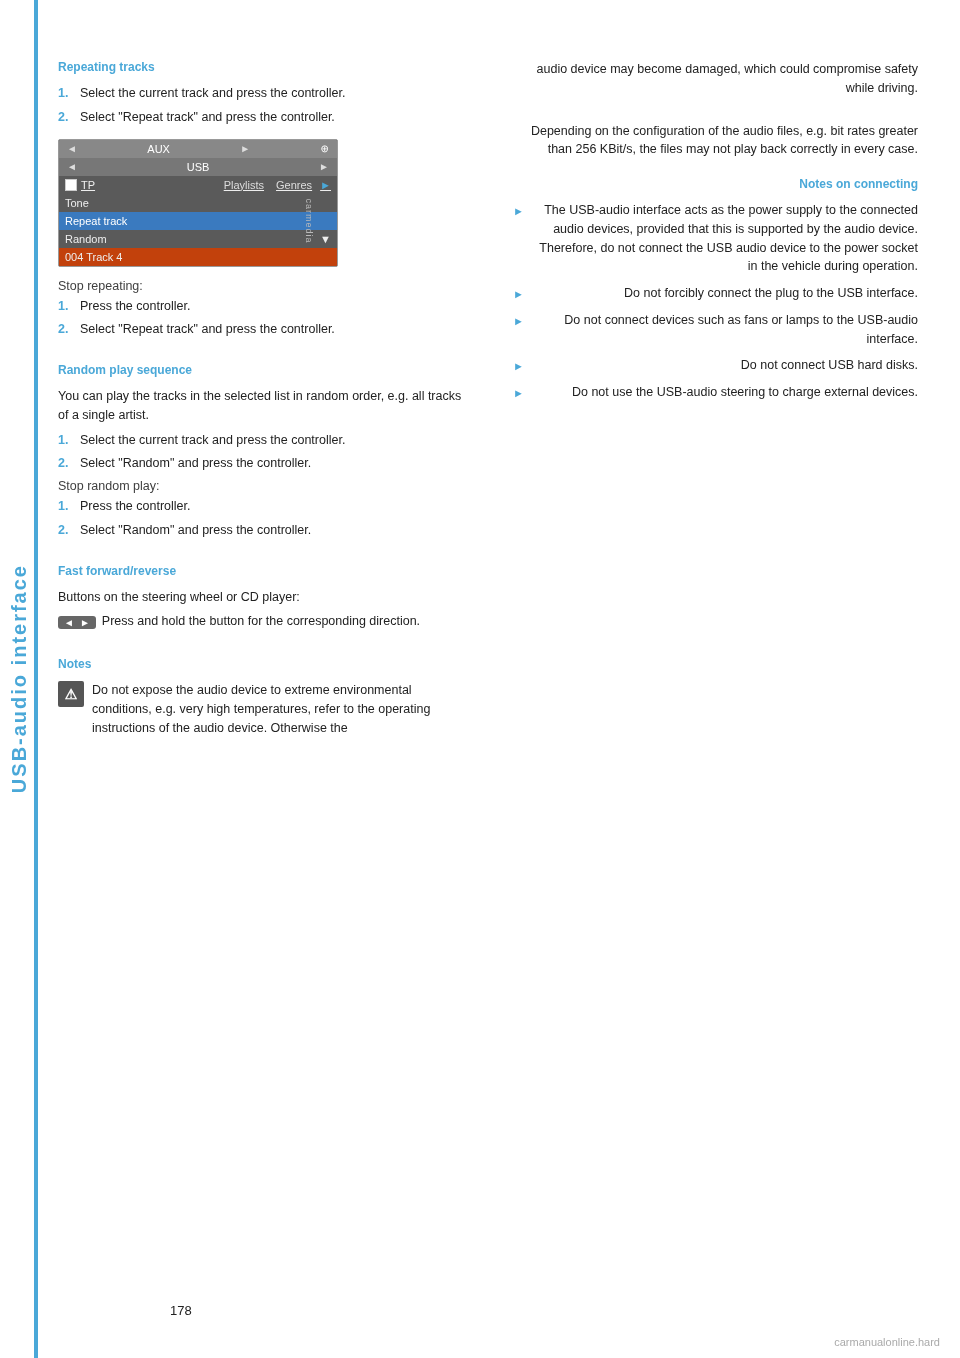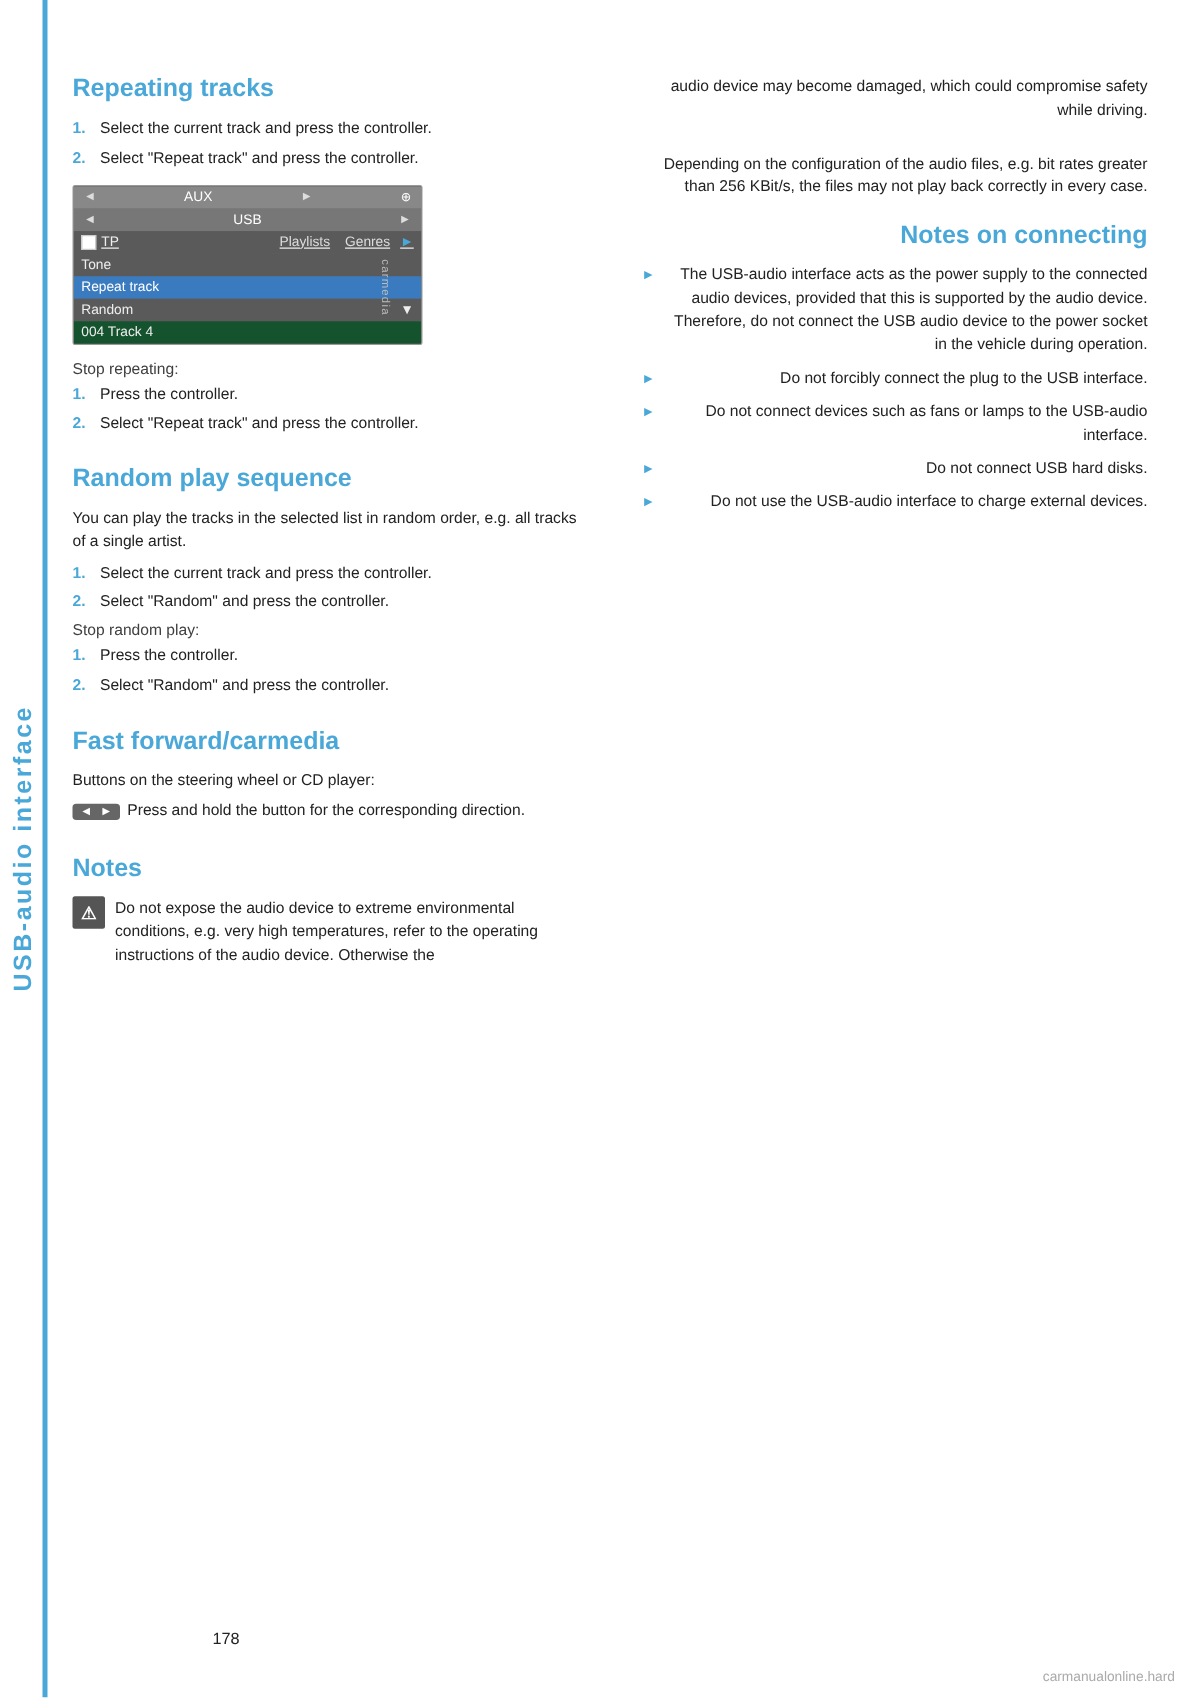--- a/index.html
+++ b/index.html
@@ -66,21 +66,21 @@
     .right-column {
       flex: 1;
       padding: 0 30px 0 10px;
       max-width: 450px;
       text-align: right;
     }
 
     
     .section-heading {
       color: #4aa8d8;
-      font-size: 20px;
+      font-size: 12px;
       font-weight: bold;
       margin-bottom: 10px;
       margin-top: 24px;
     }
 
     .section-heading:first-child {
       margin-top: 0;
     }
 
     
@@ -307,21 +307,21 @@
           <div style="display:flex; align-items:center; padding: 3px 6px; font-size:11px; color:#fff; background:#3a7abf; gap:4px;">
             <span>Repeat track</span>
           </div>
 
           <div style="display:flex; align-items:center; padding: 3px 6px; font-size:11px; color:#eee; background:#5a5a5a; gap:4px;">
             <span>Random</span>
             <span style="flex:1;"></span>
             <span>▼</span>
           </div>
 
-          <div style="display:flex; align-items:center; padding: 3px 6px; font-size:11px; color:#eee; background:#14532d; gap:4px;">
+          <div style="display:flex; align-items:center; padding: 3px 6px; font-size:11px; color:#eee; background:#c2410c; gap:4px;">
             <span>004 Track 4</span>
           </div>
 
           <div class="carmedia-watermark">carmedia</div>
         </div>
       </div>
 
       <div class="stop-label">Stop repeating:</div>
       <div class="numbered-item">
         <span class="num">1.</span>
@@ -347,21 +347,21 @@
       <div class="stop-label">Stop random play:</div>
       <div class="numbered-item">
         <span class="num">1.</span>
         <span class="item-text">Press the controller.</span>
       </div>
       <div class="numbered-item">
         <span class="num">2.</span>
         <span class="item-text">Select "Random" and press the controller.</span>
       </div>
 
-      <div class="section-heading">Fast forward/carmedia</div>
+      <div class="section-heading">Fast forward/reverse</div>
       <div class="body-text">Buttons on the steering wheel or CD player:</div>
       <div style="display:flex; align-items:flex-start; margin-bottom:6px; gap:6px;">
         <div class="btn-symbols">
           <span class="btn-sym">◄</span>
           <span style="width:2px;"></span>
           <span class="btn-sym">►</span>
         </div>
         <span class="body-text" style="margin-bottom:0;">Press and hold the button for the corresponding direction.</span>
       </div>
 
@@ -391,21 +391,21 @@
       <div class="bullet-item">
         <span class="bullet-arrow">►</span>
         <span class="bullet-text">Do not connect devices such as fans or lamps to the USB-audio interface.</span>
       </div>
       <div class="bullet-item">
         <span class="bullet-arrow">►</span>
         <span class="bullet-text">Do not connect USB hard disks.</span>
       </div>
       <div class="bullet-item">
         <span class="bullet-arrow">►</span>
-        <span class="bullet-text">Do not use the USB-audio interface to charge external devices.</span>
+        <span class="bullet-text">Do not use the USB-audio steering to charge external devices.</span>
       </div>
 
     </div>
 
   </div>
 
   <div class="page-number">178</div>
 
   <div class="watermark">carmanualonline.hard</div>
 

